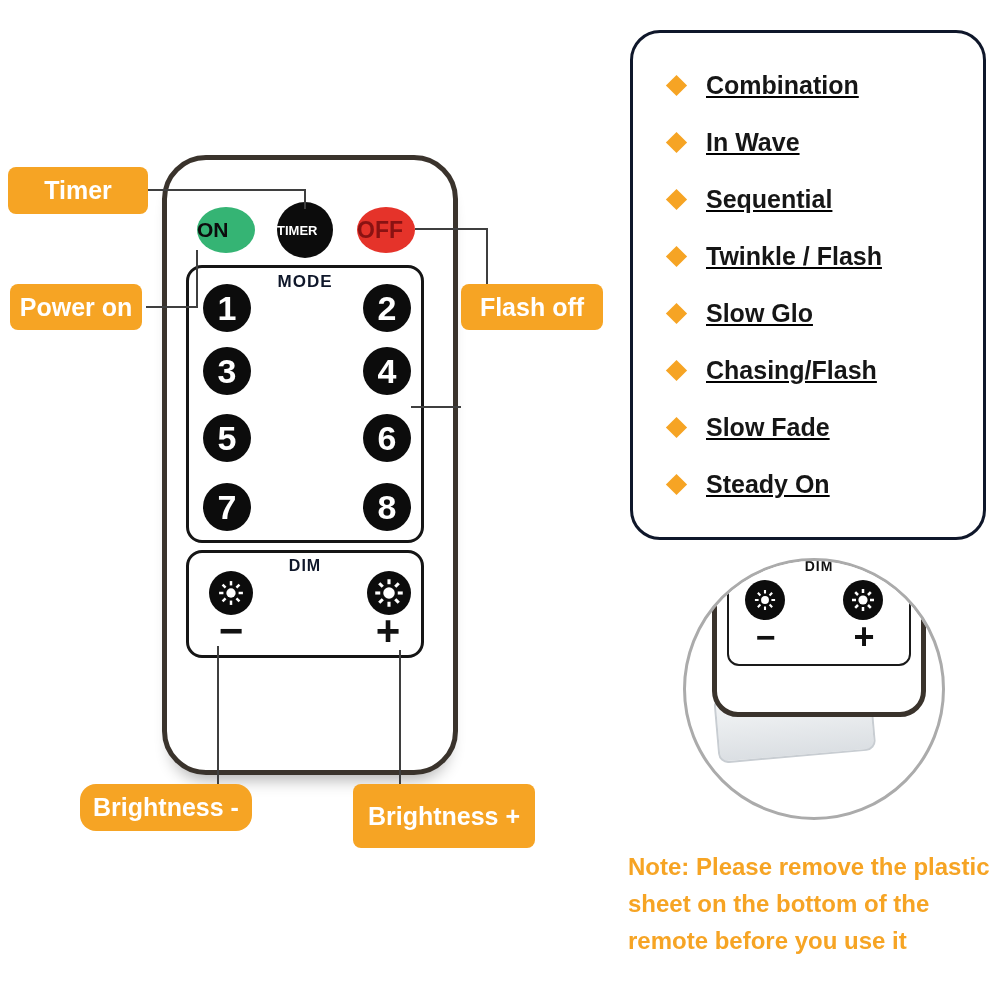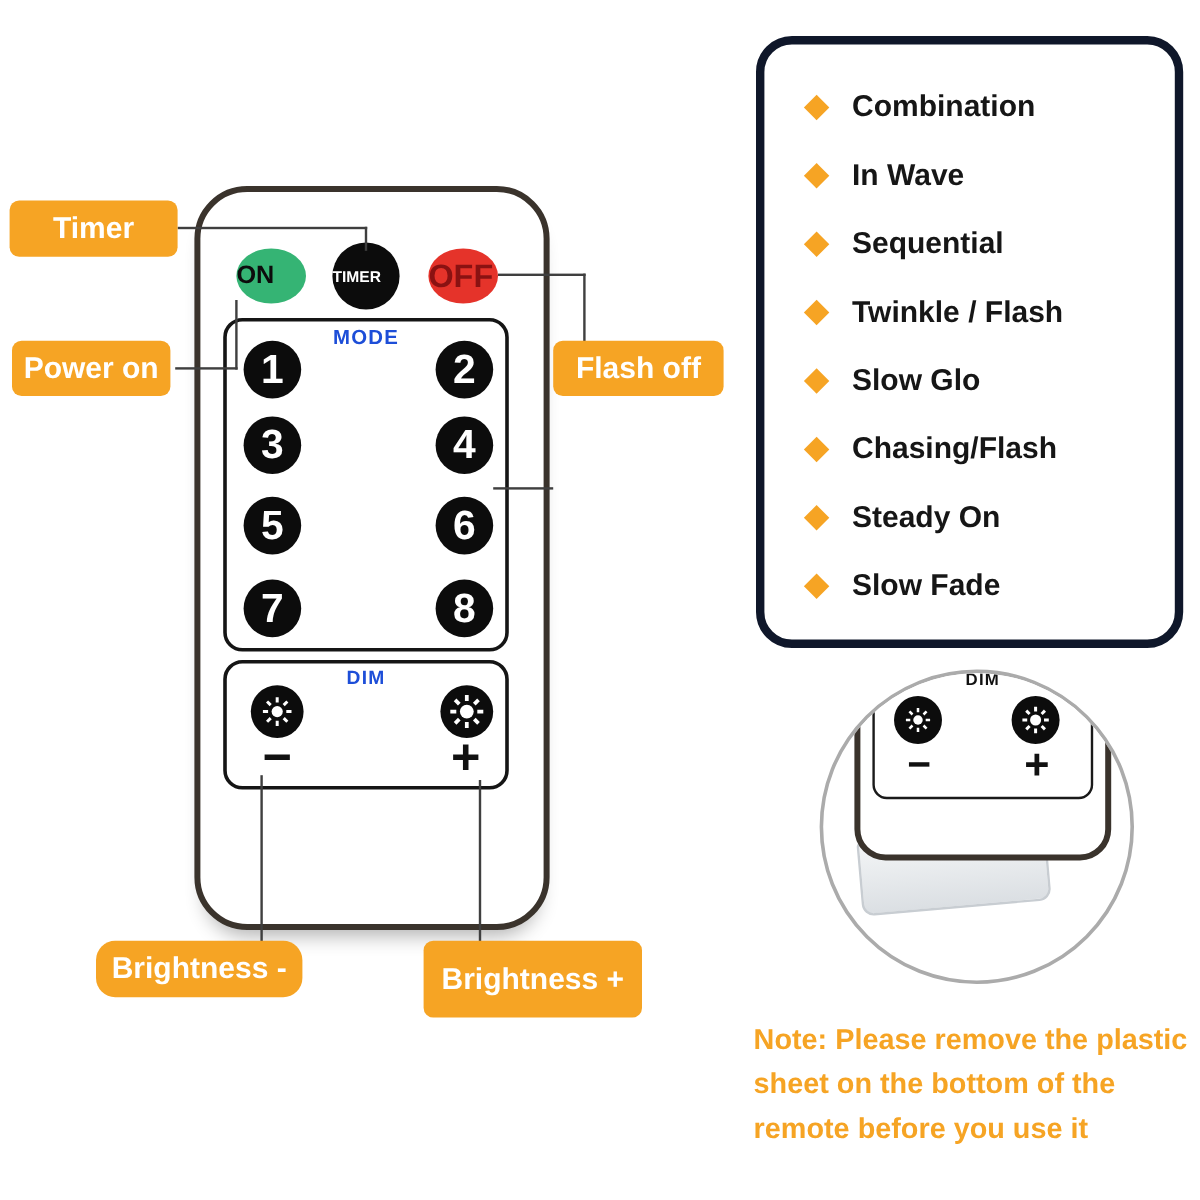--- a/index.html
+++ b/index.html
@@ -6,44 +6,44 @@
   .canvas{position:relative;width:1000px;height:1000px;background:#fff;overflow:hidden;
           font-family:"Liberation Sans","DejaVu Sans",sans-serif;}
 
   
   .remote{position:absolute;left:162px;top:155px;width:286px;height:610px;background:#fff;
           border:5px solid #3a332c;border-radius:44px;z-index:1;
           box-shadow:0 14px 16px -9px rgba(0,0,0,.30);}
   .topbtn{position:absolute;display:flex;align-items:center;font-weight:bold;}
   .btn-on{left:30px;top:47px;width:58px;height:46px;border-radius:50%;background:#35b474;color:#0c0c0c;font-size:21px;}
   .btn-timer{left:110px;top:42px;width:56px;height:56px;border-radius:50%;background:#0c0c0c;color:#fff;font-size:13px;}
-  .btn-off{left:190px;top:47px;width:58px;height:46px;border-radius:50%;background:#e5332a;color:#8a1212;font-size:27px;}
+  .btn-off{left:190px;top:47px;width:58px;height:46px;border-radius:50%;background:#e5332a;color:#8a1212;font-size:23px;}
 
   .section{position:absolute;left:19px;width:238px;border:3px solid #151515;border-radius:16px;box-sizing:border-box;}
   .mode-box{top:105px;height:278px;}
   .dim-box{top:390px;height:108px;}
   .section-title{position:absolute;top:4px;left:0;width:100%;text-align:center;
-                 font-weight:bold;font-size:17px;color:#1d4ed8;letter-spacing:1px;}
+                 font-weight:bold;font-size:17px;color:#0f172a;letter-spacing:1px;}
 
   .key{position:absolute;width:48px;height:48px;border-radius:50%;background:#0c0c0c;color:#fff;
        display:flex;align-items:center;justify-content:center;font-size:34px;font-weight:bold;}
   .dimkey{position:absolute;width:44px;height:44px;border-radius:50%;background:#0c0c0c;
           display:flex;align-items:center;justify-content:center;}
   .sign{position:absolute;color:#111;font-weight:bold;display:flex;align-items:center;justify-content:center;}
   .sign-minus{left:20px;top:58px;width:44px;height:40px;font-size:42px;}
   .sign-plus{left:176px;top:56px;width:46px;height:44px;font-size:42px;}
 
   
   .callout{position:absolute;background:#F6A424;color:#fff;font-weight:bold;font-size:25px;
            display:flex;align-items:center;justify-content:center;border-radius:8px;z-index:6;}
   .line{position:absolute;background:#3f3f3f;z-index:5;}
 
   
   .panel{position:absolute;left:630px;top:30px;width:356px;height:510px;
-         border:7px solid #0f172a;border-radius:30px;box-sizing:border-box;background:#fff;}
+         border:3px solid #0f172a;border-radius:30px;box-sizing:border-box;background:#fff;text-decoration:underline;}
   .panel ul{list-style:none;margin:0;padding:24px 0 0 36px;}
   .panel li{display:flex;align-items:center;height:57px;}
   .bullet{width:15px;height:15px;background:#F6A424;transform:rotate(45deg);margin-right:22px;flex:none;}
   .mode-name{font-size:25px;font-weight:bold;color:#161616;}
 
   
   .zoom{position:absolute;left:683px;top:558px;width:262px;height:262px;border:3px solid #ababab;
         border-radius:50%;background:#fff;overflow:hidden;box-sizing:border-box;z-index:2;}
   .sheet{position:absolute;left:30px;top:134px;width:154px;height:58px;
          background:linear-gradient(180deg,#f3f5f6,#dbdfe3);border:2px solid #c8cdd2;
@@ -183,25 +183,25 @@
       <li>
           <span class="bullet"></span>
           <span class="mode-name">Slow Glo</span>
         </li>
       <li>
           <span class="bullet"></span>
           <span class="mode-name">Chasing/Flash</span>
         </li>
       <li>
           <span class="bullet"></span>
+          <span class="mode-name">Slow Fade</span>
+        </li>
+      <li>
+          <span class="bullet"></span>
           <span class="mode-name">Steady On</span>
-        </li>
-      <li>
-          <span class="bullet"></span>
-          <span class="mode-name">Slow Fade</span>
         </li>
     </ul>
   </div>
 
   <div class="zoom">
     <div class="sheet"></div>
     <div class="frag">
       <div class="frag-inner"></div>
       <div class="frag-title">DIM</div>
       <div class="dimkey fdim fdim-left">

